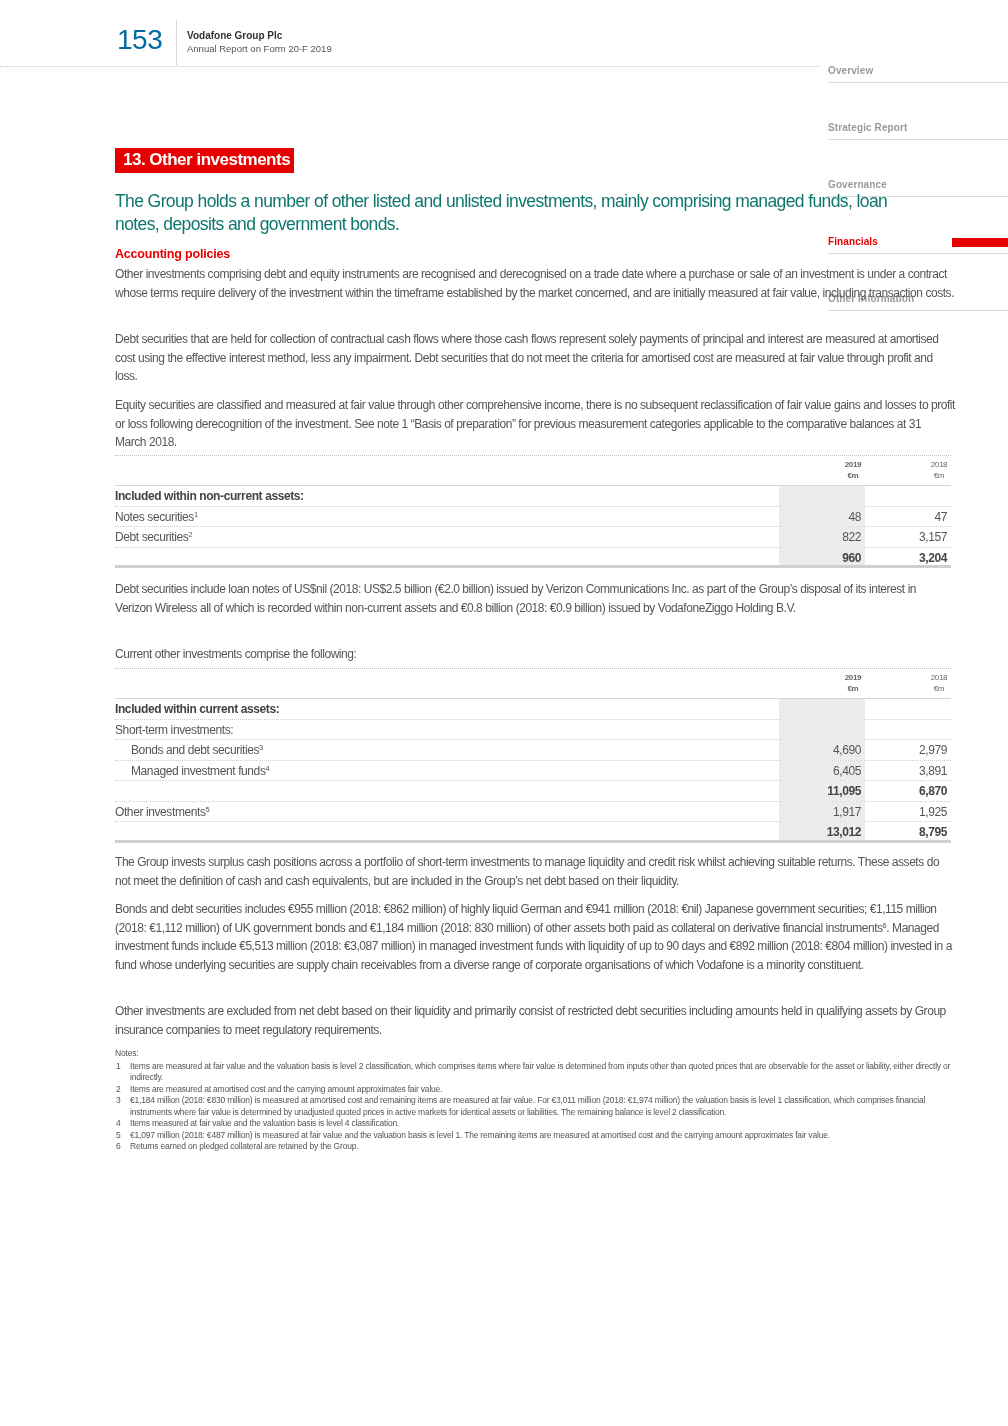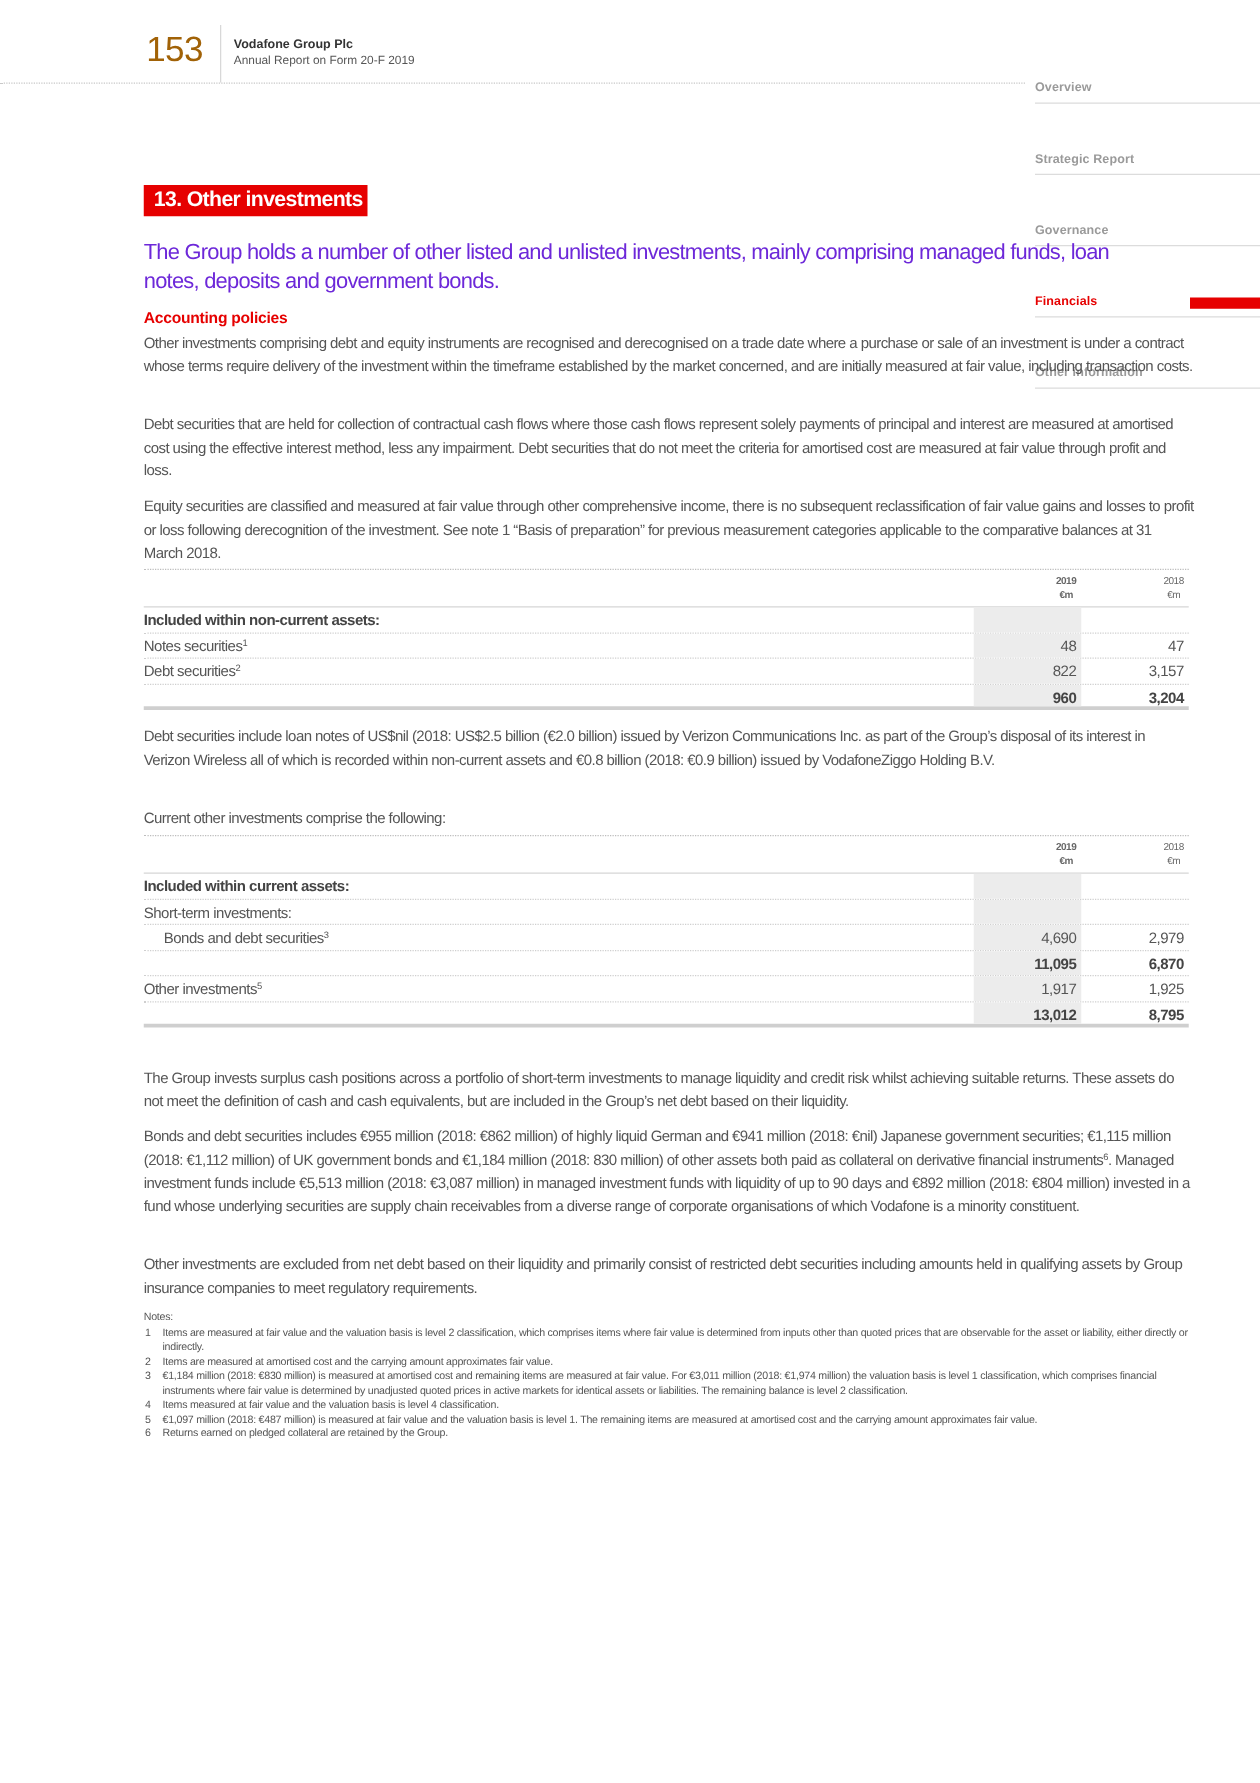--- a/index.html
+++ b/index.html
@@ -1,31 +1,31 @@
 <!DOCTYPE html>
 <html><head>
   <meta charset="utf-8">
   <style>
     * { box-sizing: border-box; margin: 0; padding: 0; }
     html, body { width: 1008px; height: 1426px; background: #ffffff; }
     body { position: relative; font-family: "Liberation Sans", sans-serif; color: #4a4a4a; overflow: hidden; }
 
-    .page-number { position: absolute; left: 117px; top: 24px; font-size: 28px; color: #a16207; font-weight: normal; letter-spacing: -0.5px; }
+    .page-number { position: absolute; left: 117px; top: 24px; font-size: 28px; color: #0369a1; font-weight: normal; letter-spacing: -0.5px; }
     .header-divider-v { position: absolute; left: 176px; top: 20px; width: 1px; height: 46px; background: #d8d8d8; }
     .company { position: absolute; left: 187px; top: 30px; font-size: 10px; font-weight: bold; color: #333; }
     .report { position: absolute; left: 187px; top: 43px; font-size: 9.5px; color: #555; }
     .header-rule { position: absolute; left: 0; top: 66px; width: 820px; height: 1px; border-top: 1px dotted #c8c8c8; }
 
     .nav { position: absolute; left: 828px; top: 26px; width: 180px; }
     .nav-item { position: relative; height: 21px; font-size: 10px; color: #9a9a9a; font-weight: bold; line-height: 18px; border-bottom: 1px solid #dcdcdc; letter-spacing: 0.1px; margin-top: 36px; }
     .nav-item.active { color: #e60000; }
     .nav-item .bar { position: absolute; right: 0; top: 5px; width: 56px; height: 9px; background: #e60000; }
 
     .section-title { position: absolute; left: 115px; top: 148px; background: #e60000; color: #fff; font-size: 17px; font-weight: bold; padding: 2px 4px 3px 8px; letter-spacing: -0.5px; }
-    .intro { position: absolute; left: 115px; top: 190px; width: 800px; font-size: 17.5px; color: #6d28d9; line-height: 23px; letter-spacing: -0.6px; }
+    .intro { position: absolute; left: 115px; top: 190px; width: 800px; font-size: 17.5px; color: #0f766e; line-height: 23px; letter-spacing: -0.6px; }
     .sub-heading { position: absolute; left: 115px; top: 247px; font-size: 12.5px; color: #e60000; font-weight: bold; letter-spacing: -0.2px; }
 
     .para { position: absolute; left: 115px; width: 840px; font-size: 12px; line-height: 18.5px; color: #555; letter-spacing: -0.45px; }
 
     .tbl { position: absolute; left: 115px; width: 836px; }
     .tbl-top { height: 1px; border-top: 1px dotted #bdbdbd; }
     .tbl-row { position: relative; height: 20.5px; border-bottom: 1px dotted #cfcfcf; font-size: 12px; line-height: 20px; color: #555; letter-spacing: -0.4px; }
     .tbl-row.head { height: 30px; border-bottom: 1px solid #d6d6d6; }
     .tbl-row.total-last { border-bottom: 3px solid #cfcfcf; }
     .tbl-row .label { position: absolute; left: 0; top: 0; }
@@ -127,20 +127,26 @@
   <div class="tbl-row">
     <div class="shade"></div>
     <span class="label">Short-term investments:</span>
   </div>
   <div class="tbl-row">
     <div class="shade"></div>
     <span class="label indent"><span>Bonds and debt securities</span><sup>3</sup></span>
     <span class="v19">4,690</span>
     <span class="v18">2,979</span>
   </div>
+  <div class="tbl-row">
+    <div class="shade"></div>
+    <span class="label indent"><span>Managed investment funds</span><sup>4</sup></span>
+    <span class="v19">6,405</span>
+    <span class="v18">3,891</span>
+  </div>
   <div class="tbl-row bold-row">
     <div class="shade"></div>
     <span class="v19">11,095</span>
     <span class="v18">6,870</span>
   </div>
   <div class="tbl-row">
     <div class="shade"></div>
     <span class="label"><span>Other investments</span><sup>5</sup></span>
     <span class="v19">1,917</span>
     <span class="v18">1,925</span>

